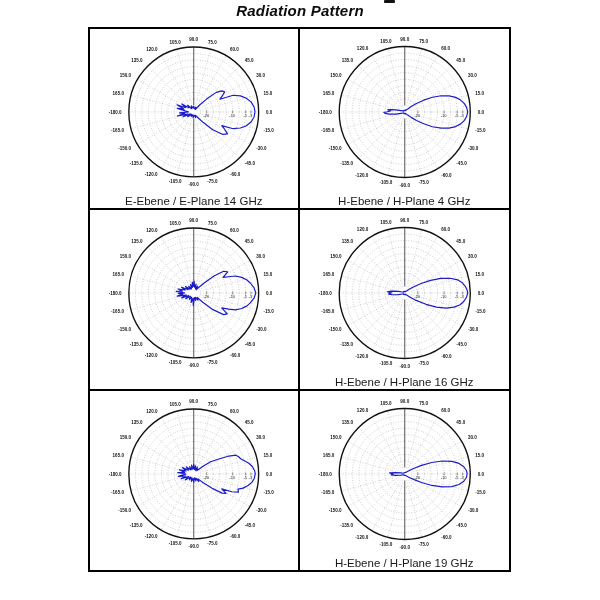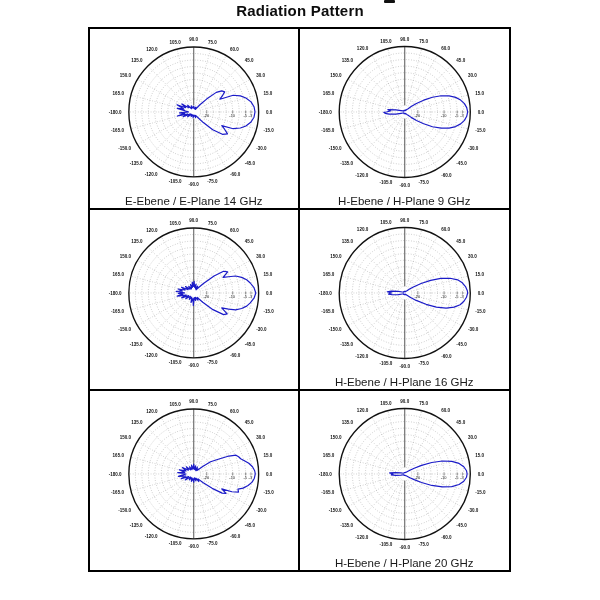--- a/index.html
+++ b/index.html
@@ -3,21 +3,21 @@
 <meta charset="utf-8">
 <style>
   html,body{margin:0;padding:0;}
   body{
     width:600px;height:600px;background:#ffffff;position:relative;overflow:hidden;
     font-family:"Liberation Sans",sans-serif;color:#111;
   }
   .top-fragment{position:absolute;left:384px;top:0;width:11px;height:3px;background:#111;border-radius:1px;}
   .page-title{
     position:absolute;top:2px;left:0;width:600px;text-align:center;
-    font-size:15px;font-weight:bold;color:#0d0d0d;letter-spacing:0.2px;
+    font-size:15px;font-weight:bold;font-style:italic;color:#0d0d0d;letter-spacing:0.2px;
   }
   .plot-table{
     position:absolute;left:88px;top:27px;width:423px;height:545px;
     border:2px solid #000;box-sizing:border-box;background:#fff;
     display:grid;grid-template-columns:50% 50%;grid-template-rows:181px 181px auto;
   }
   .cell{position:relative;box-sizing:border-box;overflow:hidden;}
   .cell.col0{border-right:2px solid #000;}
   .cell.row0,.cell.row1{border-bottom:2px solid #000;}
   .cell svg.polar{display:block;width:100%;height:161px;}
@@ -184,21 +184,21 @@
             <text x="118.20" y="88.00" text-anchor="middle">-20</text>
             <line x1="145.10" y1="81.40" x2="145.10" y2="84.60" stroke="#333" stroke-width="0.5"></line>
             <text x="144.60" y="88.00" text-anchor="middle">-10</text>
             <line x1="158.30" y1="81.40" x2="158.30" y2="84.60" stroke="#333" stroke-width="0.5"></line>
             <text x="157.80" y="88.00" text-anchor="middle">-5</text>
             <line x1="163.58" y1="81.40" x2="163.58" y2="84.60" stroke="#333" stroke-width="0.5"></line>
             <text x="163.08" y="88.00" text-anchor="middle">-3</text>
           </g>
           <polygon points="87.02,83.00 91.02,81.99 88.51,80.61 96.50,80.92 101.78,81.65 103.67,81.94 104.57,82.07 104.72,81.33 105.38,81.69 106.05,80.96 106.29,81.63 107.54,80.57 108.92,79.70 111.97,77.57 117.25,74.47 124.53,71.11 133.47,68.13 142.16,66.68 150.15,66.75 156.76,68.30 161.79,71.03 165.63,74.55 167.92,78.64 168.86,83.00 167.92,87.36 165.63,91.45 161.79,94.97 156.76,97.70 150.15,99.25 142.16,99.32 133.47,97.87 124.53,94.89 117.25,91.53 111.97,88.43 108.92,86.30 107.54,85.43 106.29,84.37 106.05,85.04 105.38,84.31 104.72,84.67 104.57,83.93 103.67,84.06 101.78,84.35 96.50,85.08 89.81,85.20 85.75,84.38 84.38,83.37" fill="none" stroke="#1b1bc8" stroke-width="1.2" stroke-linejoin="round"></polygon>
         </svg>
-      <div class="caption">H-Ebene / H-Plane 9 GHz</div>
+      <div class="caption">H-Ebene / H-Plane 4 GHz</div>
     </div>
     <div class="cell col0 row1">
       <svg class="polar" viewBox="0 0 211 161">
           <g>
             <circle cx="105.5" cy="83" r="59.40" fill="none" stroke="#909090" stroke-width="0.55" stroke-dasharray="0.8,1.8"></circle>
             <circle cx="105.5" cy="83" r="52.80" fill="none" stroke="#909090" stroke-width="0.55" stroke-dasharray="0.8,1.8"></circle>
             <circle cx="105.5" cy="83" r="46.20" fill="none" stroke="#909090" stroke-width="0.55" stroke-dasharray="0.8,1.8"></circle>
             <circle cx="105.5" cy="83" r="39.60" fill="none" stroke="#909090" stroke-width="0.55" stroke-dasharray="0.8,1.8"></circle>
             <circle cx="105.5" cy="83" r="33.00" fill="none" stroke="#909090" stroke-width="0.55" stroke-dasharray="0.8,1.8"></circle>
             <circle cx="105.5" cy="83" r="26.40" fill="none" stroke="#909090" stroke-width="0.55" stroke-dasharray="0.8,1.8"></circle>
@@ -498,16 +498,16 @@
             <text x="118.20" y="88.00" text-anchor="middle">-20</text>
             <line x1="145.10" y1="81.40" x2="145.10" y2="84.60" stroke="#333" stroke-width="0.5"></line>
             <text x="144.60" y="88.00" text-anchor="middle">-10</text>
             <line x1="158.30" y1="81.40" x2="158.30" y2="84.60" stroke="#333" stroke-width="0.5"></line>
             <text x="157.80" y="88.00" text-anchor="middle">-5</text>
             <line x1="163.58" y1="81.40" x2="163.58" y2="84.60" stroke="#333" stroke-width="0.5"></line>
             <text x="163.08" y="88.00" text-anchor="middle">-3</text>
           </g>
           <polygon points="93.62,83.00 90.23,81.93 96.37,81.55 101.69,81.91 104.10,82.26 104.57,82.07 104.96,81.51 105.62,81.69 106.37,81.37 107.03,81.18 108.25,80.53 110.63,79.28 115.00,77.29 122.44,74.37 132.72,71.45 143.44,69.94 152.93,70.29 160.18,72.37 164.98,75.70 167.72,79.74 168.33,83.00 167.72,86.26 164.98,90.30 160.18,93.63 152.93,95.71 143.44,96.06 132.72,94.55 122.44,91.63 115.00,88.71 110.63,86.72 108.25,85.47 107.03,84.82 106.37,84.63 105.62,84.31 104.96,84.49 104.57,83.93 104.10,83.74 101.69,84.09 96.37,84.45 91.81,83.96 93.62,83.21" fill="none" stroke="#1b1bc8" stroke-width="1.2" stroke-linejoin="round"></polygon>
         </svg>
-      <div class="caption">H-Ebene / H-Plane 20 GHz</div>
+      <div class="caption">H-Ebene / H-Plane 19 GHz</div>
     </div>
   </div>
 </div>
 
 </body></html>

